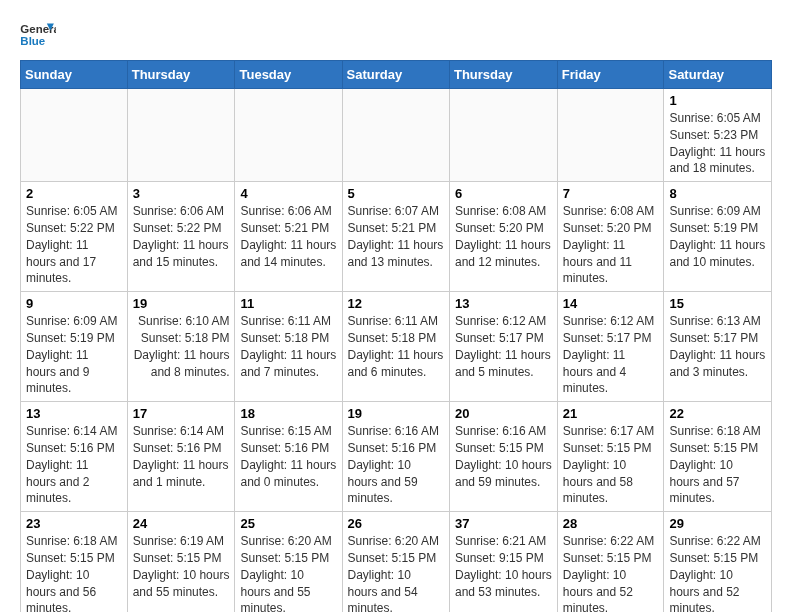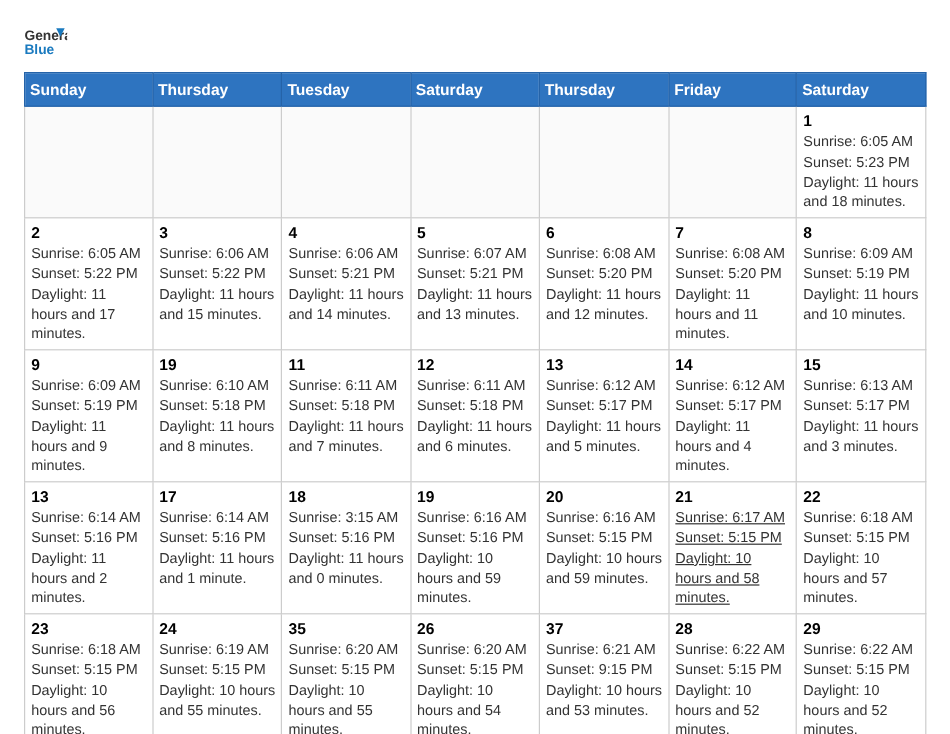--- a/index.html
+++ b/index.html
@@ -163,21 +163,21 @@
       </tr>
       <tr>
         <td>
           <span class="day-number">9</span>
           <div class="day-info" style="white-space: pre-line;">Sunrise: 6:09 AM
 Sunset: 5:19 PM
 Daylight: 11 hours and 9 minutes.</div>
         </td>
         <td>
           <span class="day-number">19</span>
-          <div class="day-info" style="white-space: pre-line;">Sunrise: 6:10 AM
+          <div class="day-info" style="white-space: pre-line; text-align: right;">Sunrise: 6:10 AM
 Sunset: 5:18 PM
 Daylight: 11 hours and 8 minutes.</div>
         </td>
         <td>
           <span class="day-number">11</span>
           <div class="day-info" style="white-space: pre-line;">Sunrise: 6:11 AM
 Sunset: 5:18 PM
 Daylight: 11 hours and 7 minutes.</div>
         </td>
         <td>
@@ -213,39 +213,39 @@
 Daylight: 11 hours and 2 minutes.</div>
         </td>
         <td>
           <span class="day-number">17</span>
           <div class="day-info" style="white-space: pre-line;">Sunrise: 6:14 AM
 Sunset: 5:16 PM
 Daylight: 11 hours and 1 minute.</div>
         </td>
         <td>
           <span class="day-number">18</span>
-          <div class="day-info" style="white-space: pre-line;">Sunrise: 3:15 AM
+          <div class="day-info" style="white-space: pre-line;">Sunrise: 6:15 AM
 Sunset: 5:16 PM
 Daylight: 11 hours and 0 minutes.</div>
         </td>
         <td>
           <span class="day-number">19</span>
           <div class="day-info" style="white-space: pre-line;">Sunrise: 6:16 AM
 Sunset: 5:16 PM
 Daylight: 10 hours and 59 minutes.</div>
         </td>
         <td>
           <span class="day-number">20</span>
           <div class="day-info" style="white-space: pre-line;">Sunrise: 6:16 AM
 Sunset: 5:15 PM
 Daylight: 10 hours and 59 minutes.</div>
         </td>
         <td>
           <span class="day-number">21</span>
-          <div class="day-info" style="white-space: pre-line; text-decoration: underline;">Sunrise: 6:17 AM
+          <div class="day-info" style="white-space: pre-line;">Sunrise: 6:17 AM
 Sunset: 5:15 PM
 Daylight: 10 hours and 58 minutes.</div>
         </td>
         <td>
           <span class="day-number">22</span>
           <div class="day-info" style="white-space: pre-line;">Sunrise: 6:18 AM
 Sunset: 5:15 PM
 Daylight: 10 hours and 57 minutes.</div>
         </td>
       </tr>
@@ -256,21 +256,21 @@
 Sunset: 5:15 PM
 Daylight: 10 hours and 56 minutes.</div>
         </td>
         <td>
           <span class="day-number">24</span>
           <div class="day-info" style="white-space: pre-line;">Sunrise: 6:19 AM
 Sunset: 5:15 PM
 Daylight: 10 hours and 55 minutes.</div>
         </td>
         <td>
-          <span class="day-number">35</span>
+          <span class="day-number">25</span>
           <div class="day-info" style="white-space: pre-line;">Sunrise: 6:20 AM
 Sunset: 5:15 PM
 Daylight: 10 hours and 55 minutes.</div>
         </td>
         <td>
           <span class="day-number">26</span>
           <div class="day-info" style="white-space: pre-line;">Sunrise: 6:20 AM
 Sunset: 5:15 PM
 Daylight: 10 hours and 54 minutes.</div>
         </td>

